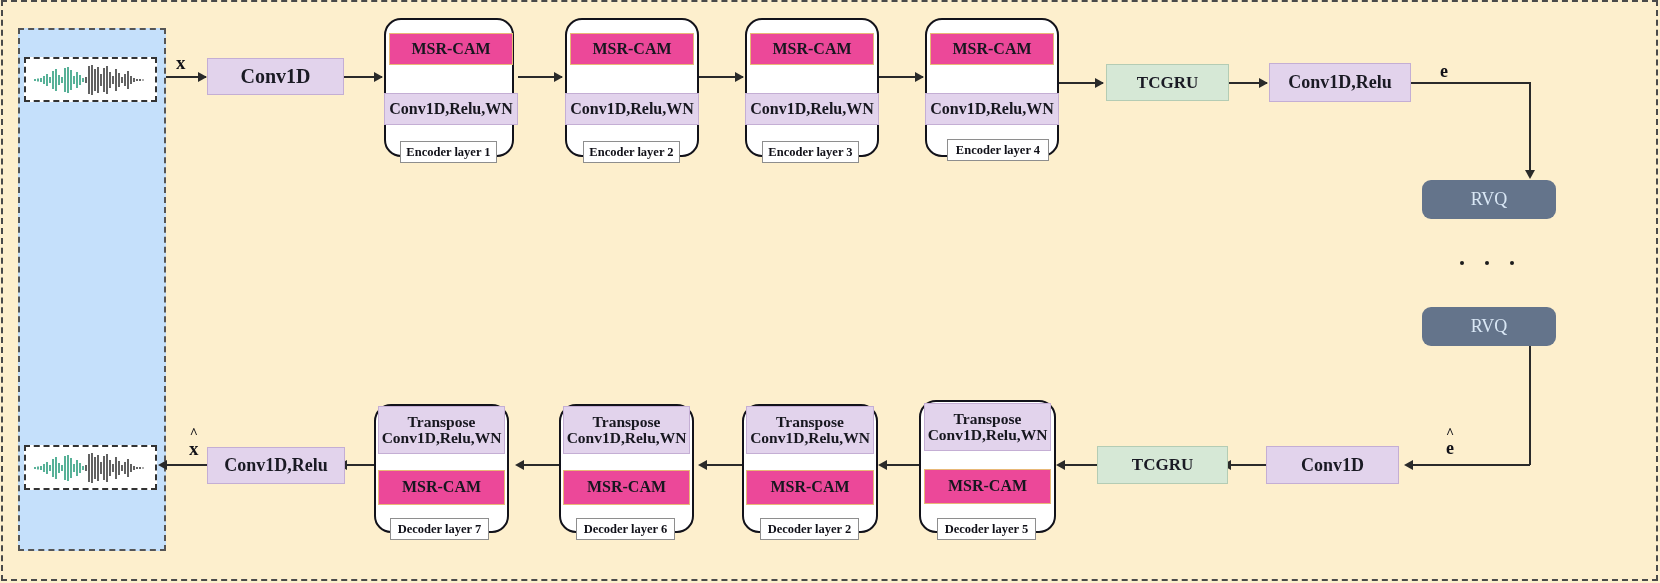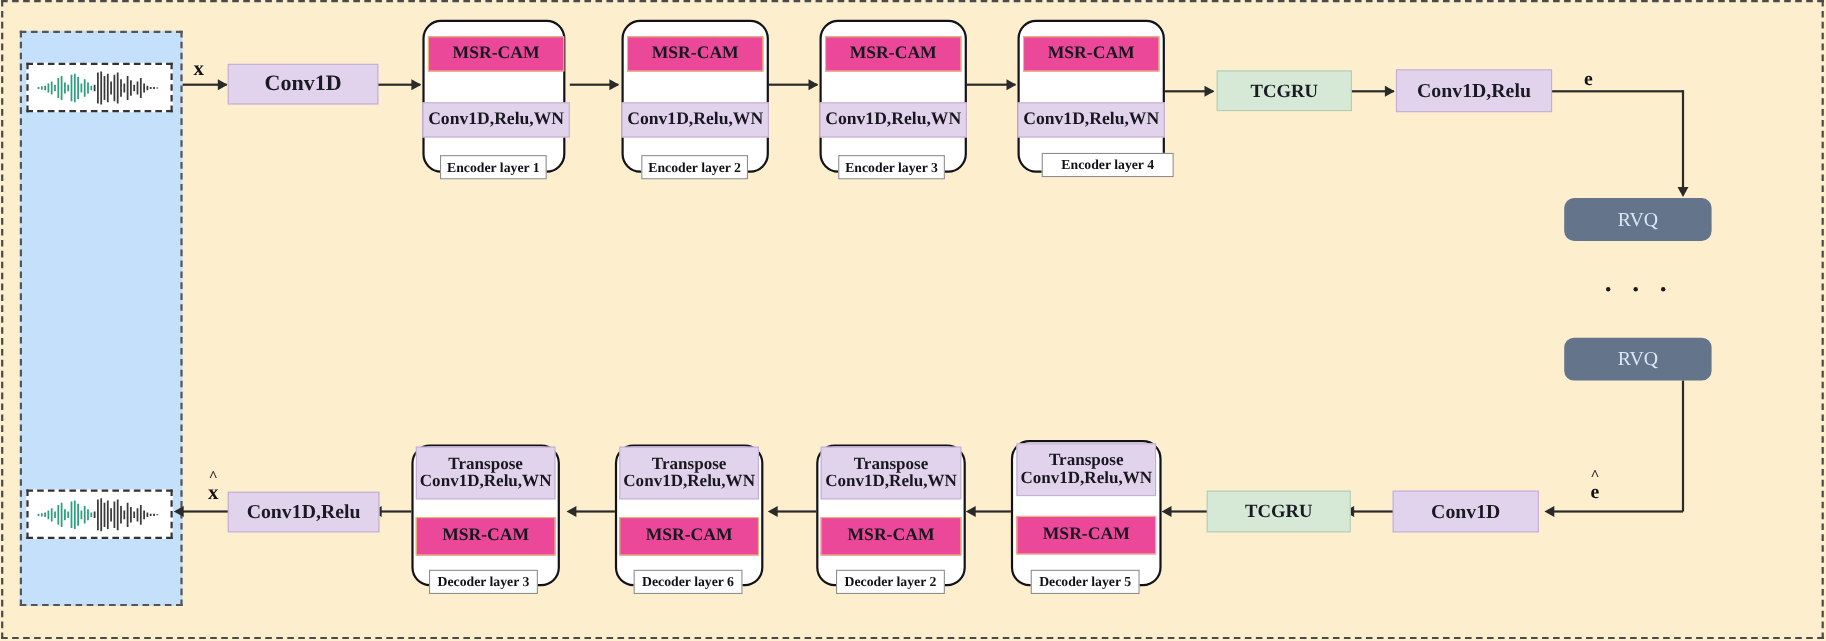--- a/index.html
+++ b/index.html
@@ -242,21 +242,21 @@
   <div class="inner purple" style="left:745px;top:93px;width:134px;height:32px;font-size:16px;">Conv1D,Relu,WN</div>
   <div class="layer-tag" style="left:762px;top:141px;width:97px;height:19px;">Encoder layer  3</div>
 
   <div class="conn h-line" style="left:879px;top:76px;width:44px;"></div>
   <div class="arrow-r" style="left:915px;top:72px;"></div>
 
   
   <div class="layer" style="left:925px;top:18px;width:134px;height:139px;"></div>
   <div class="inner orange" style="left:930px;top:33px;width:124px;height:32px;font-size:16px;">MSR-CAM</div>
   <div class="inner purple" style="left:925px;top:93px;width:134px;height:32px;font-size:16px;">Conv1D,Relu,WN</div>
-  <div class="layer-tag" style="left:947px;top:139px;width:120px;height:19px;">Encoder layer  4</div>
+  <div class="layer-tag" style="left:947px;top:139px;width:102px;height:19px;">Encoder layer  4</div>
 
   <div class="conn h-line" style="left:1059px;top:82px;width:44px;"></div>
   <div class="arrow-r" style="left:1095px;top:78px;"></div>
 
   
   <div class="node green" style="left:1106px;top:64px;width:123px;height:37px;font-size:17px;">TCGRU</div>
 
   <div class="conn h-line" style="left:1229px;top:82px;width:38px;"></div>
   <div class="arrow-r" style="left:1259px;top:78px;"></div>
 
@@ -325,21 +325,21 @@
   <div class="layer-tag" style="left:576px;top:518px;width:99px;height:19px;">Decoder layer  6</div>
 
   <div class="conn h-line" style="left:521px;top:464px;width:38px;"></div>
   <div class="arrow-l" style="left:515px;top:460px;"></div>
 
   
   <div class="layer" style="left:374px;top:404px;width:135px;height:129px;"></div>
   <div class="inner purple" style="left:378px;top:406px;width:127px;height:48px;font-size:15.5px;white-space:pre-line;">Transpose
 Conv1D,Relu,WN</div>
   <div class="inner orange" style="left:378px;top:470px;width:127px;height:35px;font-size:16px;">MSR-CAM</div>
-  <div class="layer-tag" style="left:390px;top:518px;width:99px;height:19px;">Decoder layer  3</div>
+  <div class="layer-tag" style="left:390px;top:518px;width:99px;height:19px;">Decoder layer  7</div>
 
   <div class="conn h-line" style="left:344px;top:464px;width:30px;"></div>
   <div class="arrow-l" style="left:338px;top:460px;"></div>
 
   
   <div class="node purple" style="left:207px;top:447px;width:138px;height:37px;font-size:18px;">Conv1D,Relu</div>
 
   <div class="conn h-line" style="left:164px;top:464px;width:43px;"></div>
   <div class="arrow-l" style="left:158px;top:460px;"></div>
   <div class="edge-label hat" style="left:177px;top:438px;font-size:19px;">x</div>

